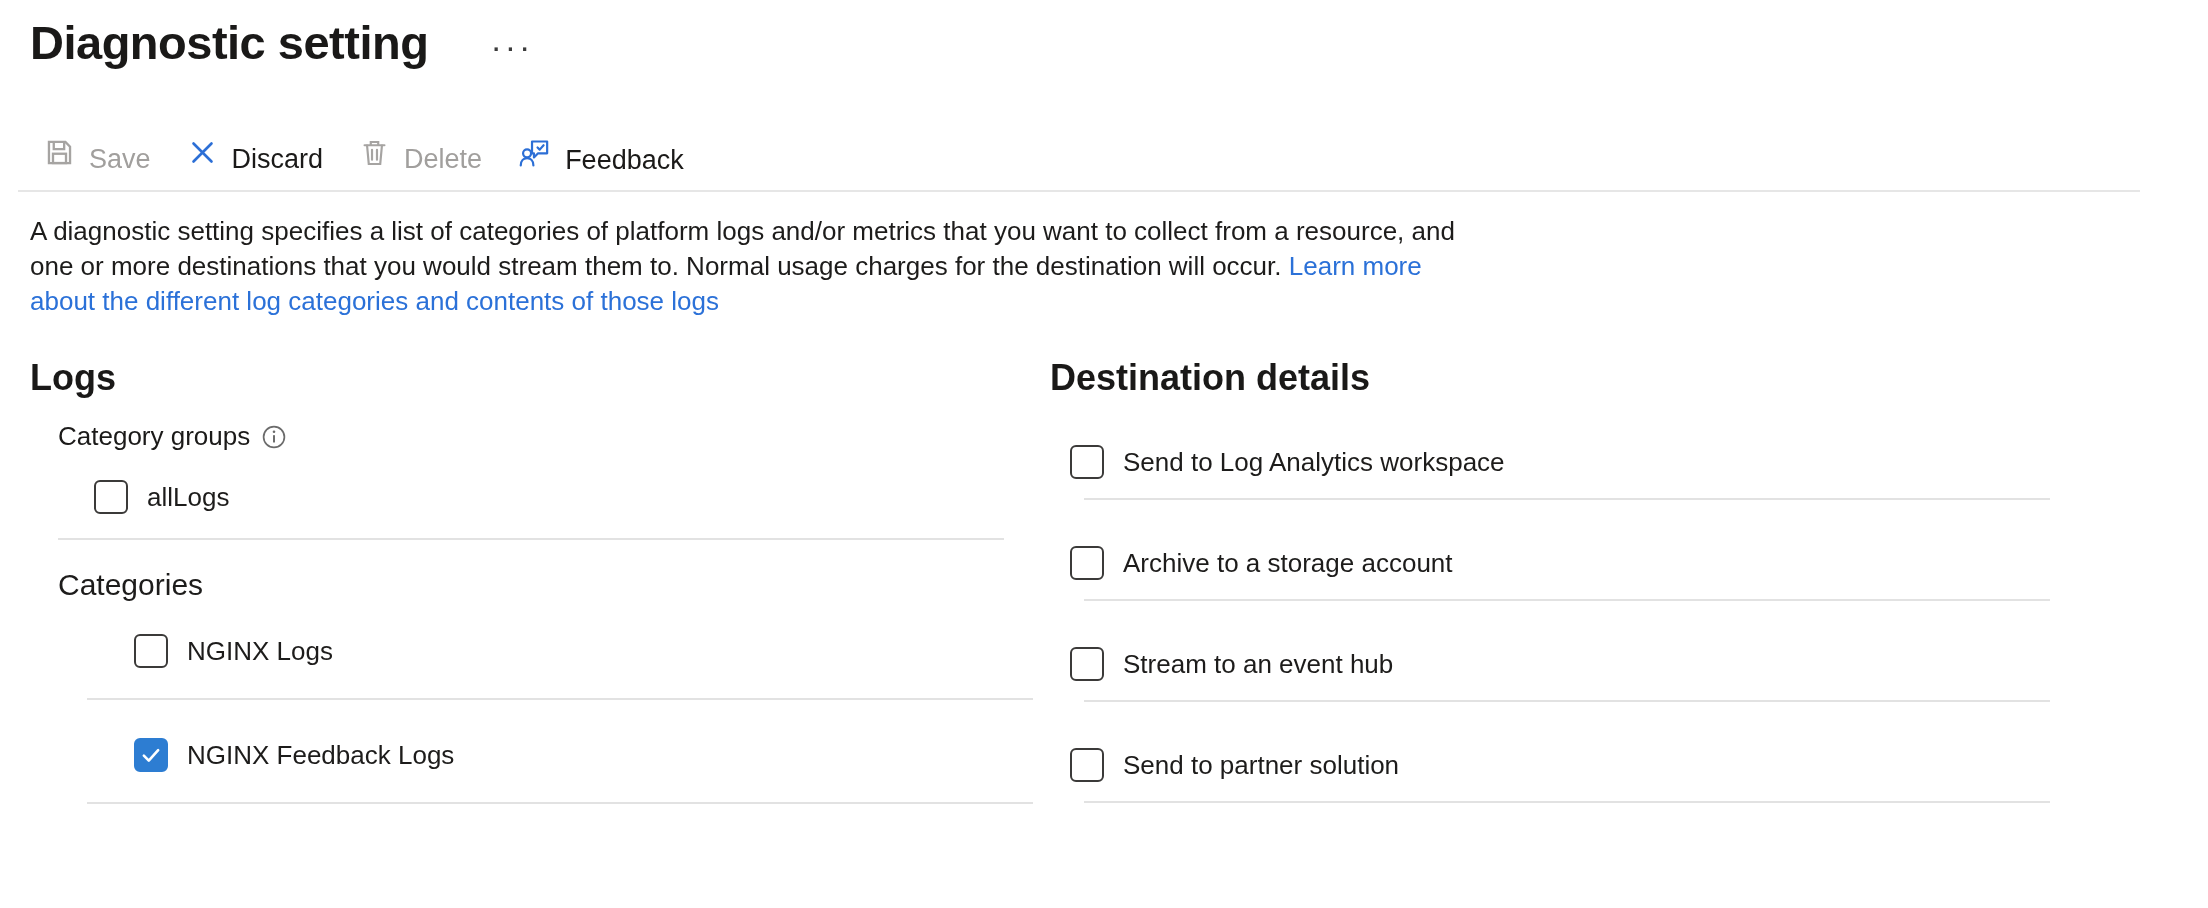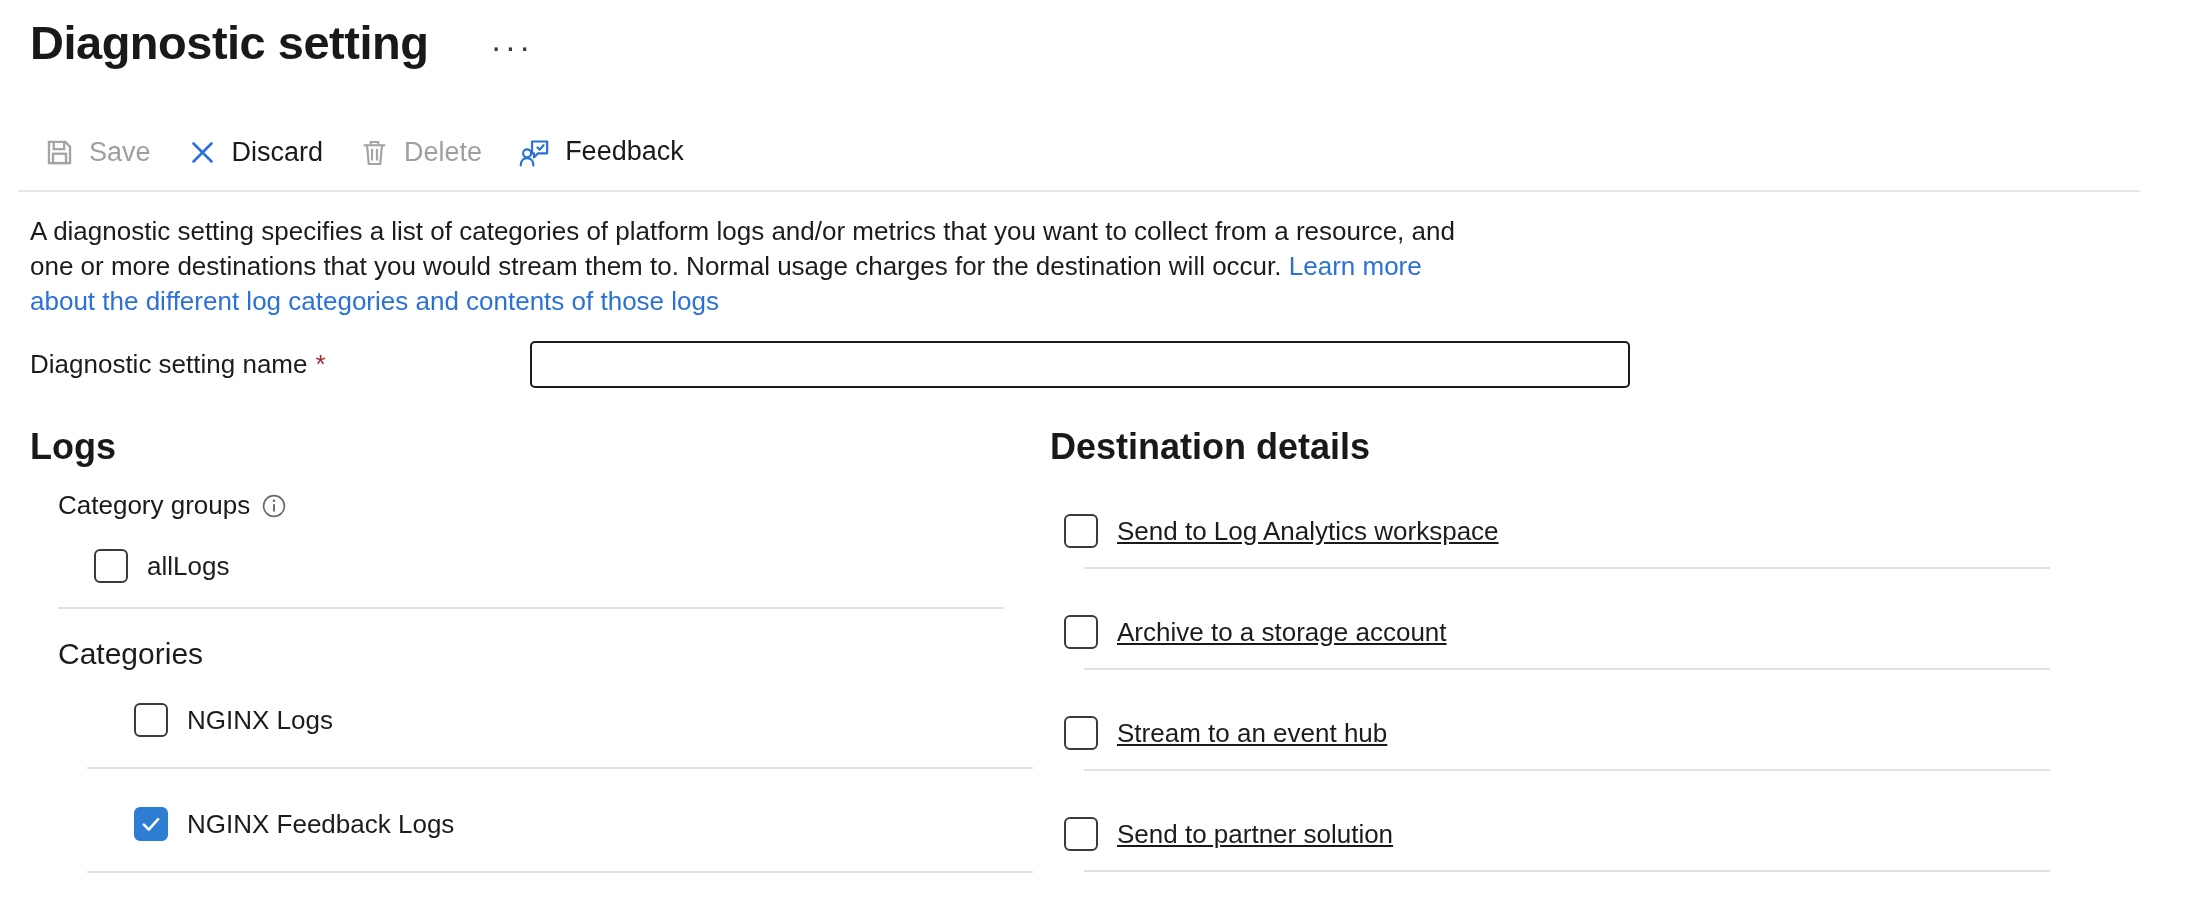--- a/index.html
+++ b/index.html
@@ -12,21 +12,21 @@
   .page{position:relative;width:2140px;height:908px;padding:14px 0 0 30px;}
 
   
   .title-row{display:flex;align-items:center;}
   h1{font-size:47px;font-weight:700;letter-spacing:-0.5px;color:#1a1918;line-height:58px;}
   .overflow{background:none;border:none;cursor:pointer;font-size:34px;color:#3b3b3b;
     margin-left:58px;letter-spacing:3px;line-height:20px;padding:6px 4px;margin-top:6px;}
 
   
   .toolbar{display:flex;align-items:center;gap:36px;margin-top:62px;margin-left:14px;height:44px;}
-  .tb-btn{display:flex;align-items:flex-start;gap:14px;background:none;border:none;cursor:pointer;
+  .tb-btn{display:flex;align-items:flex-end;gap:14px;background:none;border:none;cursor:pointer;
     font-family:inherit;font-size:27px;color:var(--text);padding:0;}
   .tb-btn.disabled{color:var(--disabled);cursor:default;}
   .tb-btn svg{stroke:var(--accent);}
   .tb-btn.disabled svg{stroke:var(--icon-gray);}
   .toolbar-divider{position:absolute;left:18px;right:0;margin-top:12px;border-top:2px solid #e6e6e6;}
 
   
   .desc{margin-top:36px;font-size:26px;line-height:35px;max-width:1455px;color:#1d1c1b;}
   .desc a{color:var(--link);text-decoration:none;cursor:pointer;}
 
@@ -57,21 +57,21 @@
   .row-alllogs{margin:26px 0 0 64px;}
   .row-cat{margin-left:104px;}
   .row-nginx{margin-top:30px;}
   .row-security{margin-top:36px;}
   .sub-label{margin:28px 0 0 28px;font-size:30px;color:#1d1c1b;}
 
   .divider{border-top:2px solid var(--divider);}
   .d-left1{margin:22px 0 0 28px;width:946px;}
   .d-left2{margin:28px 0 0 57px;width:946px;}
 
-  .dest-row{margin-left:14px;margin-top:44px;text-decoration:underline;}
+  .dest-row{margin-left:20px;margin-top:44px;}
   .dest-row.first{margin-top:48px;}
   .d-right{margin:17px 0 0 34px;width:966px;}
 </style>
 </head>
 <body>
 
 <div class="page">
 
   <div class="title-row">
     <h1>Diagnostic setting</h1>
@@ -117,24 +117,20 @@
           <path d="M2 21.4 C2 17.9 4.1 16.1 6.6 16.1 C9.1 16.1 11.2 17.9 11.2 21.4"></path>
         </svg>
       </span>
       <span>Feedback</span>
     </button>
   </div>
   <div class="toolbar-divider"></div>
 
   <p class="desc"><span>A diagnostic setting specifies a list of categories of platform logs and/or metrics that you want to collect from a resource, and one or more destinations that you would stream them to. Normal usage charges for the destination will occur. </span><a href="#">Learn more about the different log categories and contents of those logs</a></p>
 
-  <div class="name-row">
-    <div class="name-label"><span>Diagnostic setting name</span><span class="req">*</span></div>
-    <input class="name-input" type="text" value="" style="">
-  </div>
 
   <div class="columns">
 
     <div class="col-left">
       <h2>Logs</h2>
 
       <div class="cat-groups">
         <span>Category groups</span>
         <button class="info-btn">
           <svg width="26" height="26" viewBox="0 0 20 20" fill="none">

